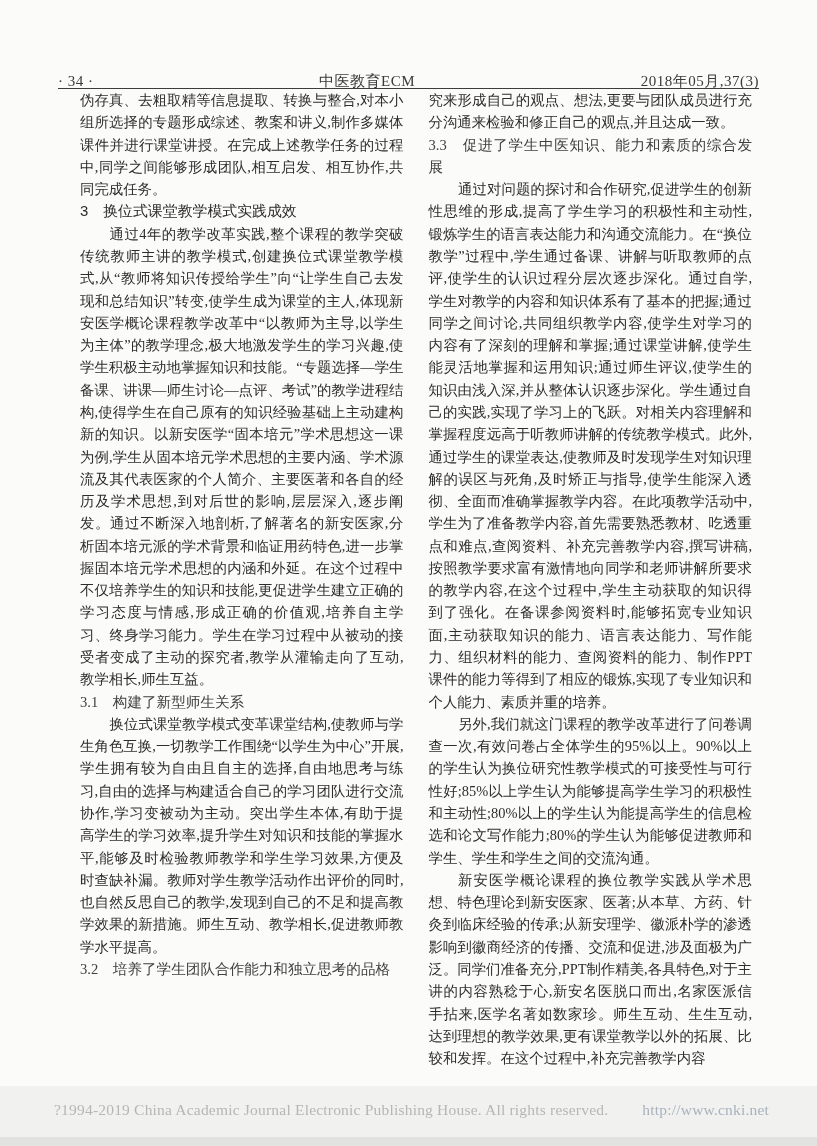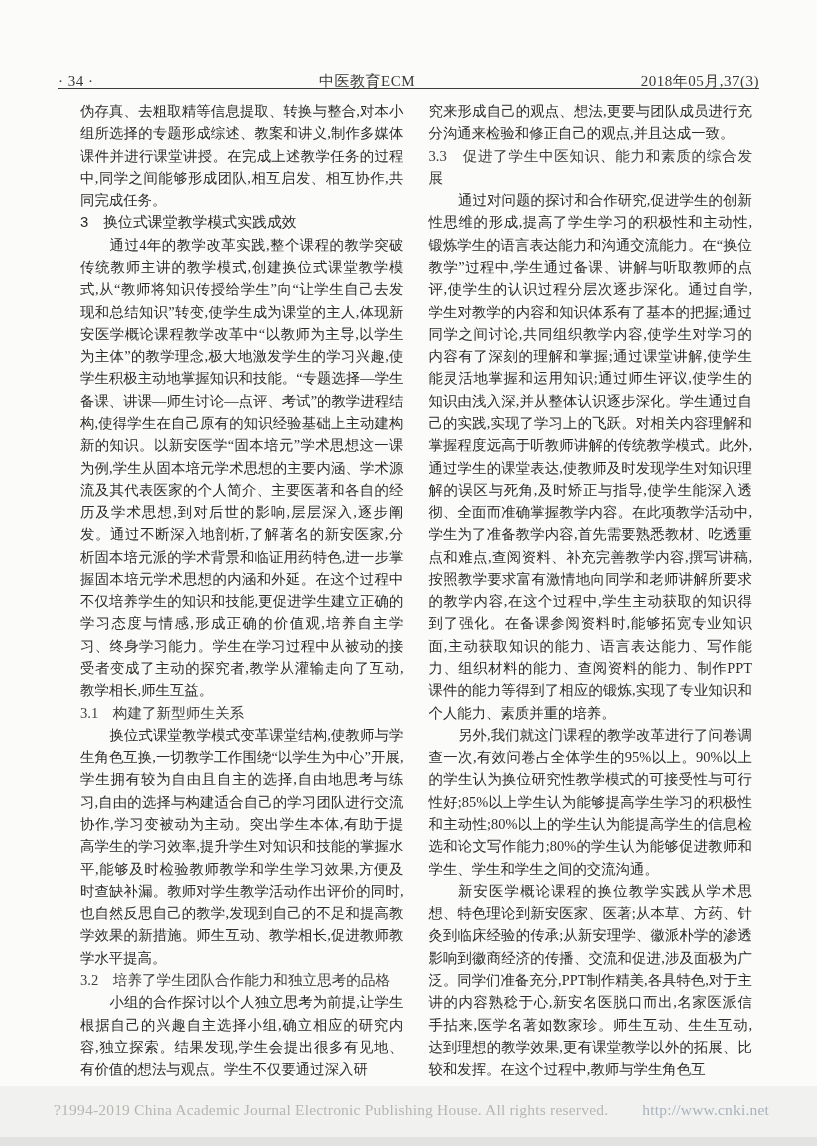--- a/index.html
+++ b/index.html
@@ -20,21 +20,21 @@
   }
   .page-header .center { flex: 1; text-align: center; }
   .page-header .left, .page-header .right { white-space: nowrap; }
   .header-rule {
     position: absolute; top: 88px; left: 58px; width: 701px;
     border-top: 1.7px solid #3c3c3a; height: 0;
   }
 
   
   .columns {
-    position: absolute; top: 100px; left: 80px; width: 672px;
+    position: absolute; top: 89px; left: 80px; width: 672px;
     display: flex; gap: 25px;
   }
   .col {
     width: 330.5px;
     font-size: 14.4px;
     line-height: 22.28px;
     text-align: justify;
   }
   .col p { margin: 0; }
   .p-indent { text-indent: 2.05em; }
@@ -78,28 +78,27 @@
 <div class="header-rule"></div>
 
 <div class="columns">
   <div class="col">
     <p>伪存真、去粗取精等信息提取、转换与整合,对本小组所选择的专题形成综述、教案和讲义,制作多媒体课件并进行课堂讲授。在完成上述教学任务的过程中,同学之间能够形成团队,相互启发、相互协作,共同完成任务。</p>
     <p class="h-hei">3　换位式课堂教学模式实践成效</p>
     <p class="p-indent">通过4年的教学改革实践,整个课程的教学突破传统教师主讲的教学模式,创建换位式课堂教学模式,从“教师将知识传授给学生”向“让学生自己去发现和总结知识”转变,使学生成为课堂的主人,体现新安医学概论课程教学改革中“以教师为主导,以学生为主体”的教学理念,极大地激发学生的学习兴趣,使学生积极主动地掌握知识和技能。“专题选择—学生备课、讲课—师生讨论—点评、考试”的教学进程结构,使得学生在自己原有的知识经验基础上主动建构新的知识。以新安医学“固本培元”学术思想这一课为例,学生从固本培元学术思想的主要内涵、学术源流及其代表医家的个人简介、主要医著和各自的经历及学术思想,到对后世的影响,层层深入,逐步阐发。通过不断深入地剖析,了解著名的新安医家,分析固本培元派的学术背景和临证用药特色,进一步掌握固本培元学术思想的内涵和外延。在这个过程中不仅培养学生的知识和技能,更促进学生建立正确的学习态度与情感,形成正确的价值观,培养自主学习、终身学习能力。学生在学习过程中从被动的接受者变成了主动的探究者,教学从灌输走向了互动,教学相长,师生互益。</p>
     <p class="h-kai">3.1　构建了新型师生关系</p>
     <p class="p-indent">换位式课堂教学模式变革课堂结构,使教师与学生角色互换,一切教学工作围绕“以学生为中心”开展,学生拥有较为自由且自主的选择,自由地思考与练习,自由的选择与构建适合自己的学习团队进行交流协作,学习变被动为主动。突出学生本体,有助于提高学生的学习效率,提升学生对知识和技能的掌握水平,能够及时检验教师教学和学生学习效果,方便及时查缺补漏。教师对学生教学活动作出评价的同时,也自然反思自己的教学,发现到自己的不足和提高教学效果的新措施。师生互动、教学相长,促进教师教学水平提高。</p>
     <p class="h-kai">3.2　培养了学生团队合作能力和独立思考的品格</p>
-    <p class="p-indent">小组的合作探讨以个人独立思考为前提,让学生根据自己的兴趣自主选择小组,确立相应的研究内容,独立探索。结果发现,学生会提出很多有见地、有价值的想法与观点。学生不仅要通过深入研</p>
   </div>
   <div class="col">
     <p>究来形成自己的观点、想法,更要与团队成员进行充分沟通来检验和修正自己的观点,并且达成一致。</p>
     <p class="h-kai">3.3　促进了学生中医知识、能力和素质的综合发展</p>
     <p class="p-indent">通过对问题的探讨和合作研究,促进学生的创新性思维的形成,提高了学生学习的积极性和主动性,锻炼学生的语言表达能力和沟通交流能力。在“换位教学”过程中,学生通过备课、讲解与听取教师的点评,使学生的认识过程分层次逐步深化。通过自学,学生对教学的内容和知识体系有了基本的把握;通过同学之间讨论,共同组织教学内容,使学生对学习的内容有了深刻的理解和掌握;通过课堂讲解,使学生能灵活地掌握和运用知识;通过师生评议,使学生的知识由浅入深,并从整体认识逐步深化。学生通过自己的实践,实现了学习上的飞跃。对相关内容理解和掌握程度远高于听教师讲解的传统教学模式。此外,通过学生的课堂表达,使教师及时发现学生对知识理解的误区与死角,及时矫正与指导,使学生能深入透彻、全面而准确掌握教学内容。在此项教学活动中,学生为了准备教学内容,首先需要熟悉教材、吃透重点和难点,查阅资料、补充完善教学内容,撰写讲稿,按照教学要求富有激情地向同学和老师讲解所要求的教学内容,在这个过程中,学生主动获取的知识得到了强化。在备课参阅资料时,能够拓宽专业知识面,主动获取知识的能力、语言表达能力、写作能力、组织材料的能力、查阅资料的能力、制作PPT课件的能力等得到了相应的锻炼,实现了专业知识和个人能力、素质并重的培养。</p>
     <p class="p-indent">另外,我们就这门课程的教学改革进行了问卷调查一次,有效问卷占全体学生的95%以上。90%以上的学生认为换位研究性教学模式的可接受性与可行性好;85%以上学生认为能够提高学生学习的积极性和主动性;80%以上的学生认为能提高学生的信息检选和论文写作能力;80%的学生认为能够促进教师和学生、学生和学生之间的交流沟通。</p>
-    <p class="p-indent">新安医学概论课程的换位教学实践从学术思想、特色理论到新安医家、医著;从本草、方药、针灸到临床经验的传承;从新安理学、徽派朴学的渗透影响到徽商经济的传播、交流和促进,涉及面极为广泛。同学们准备充分,PPT制作精美,各具特色,对于主讲的内容熟稔于心,新安名医脱口而出,名家医派信手拈来,医学名著如数家珍。师生互动、生生互动,达到理想的教学效果,更有课堂教学以外的拓展、比较和发挥。在这个过程中,教师与学生角色互</p>
+    <p class="p-indent">新安医学概论课程的换位教学实践从学术思想、特色理论到新安医家、医著;从本草、方药、针灸到临床经验的传承;从新安理学、徽派朴学的渗透影响到徽商经济的传播、交流和促进,涉及面极为广泛。同学们准备充分,PPT制作精美,各具特色,对于主讲的内容熟稔于心,新安名医脱口而出,名家医派信手拈来,医学名著如数家珍。师生互动、生生互动,达到理想的教学效果,更有课堂教学以外的拓展、比较和发挥。在这个过程中,补充完善教学内容</p>
   </div>
 </div>
 
 <div class="footer-band"></div>
 <div class="footer-line">
   <span>?1994-2019 China Academic Journal Electronic Publishing House. All rights reserved.</span>
   <a class="footer-url" href="#">http://www.cnki.net</a>
 </div>
 <div class="bottom-strip"></div>
 

